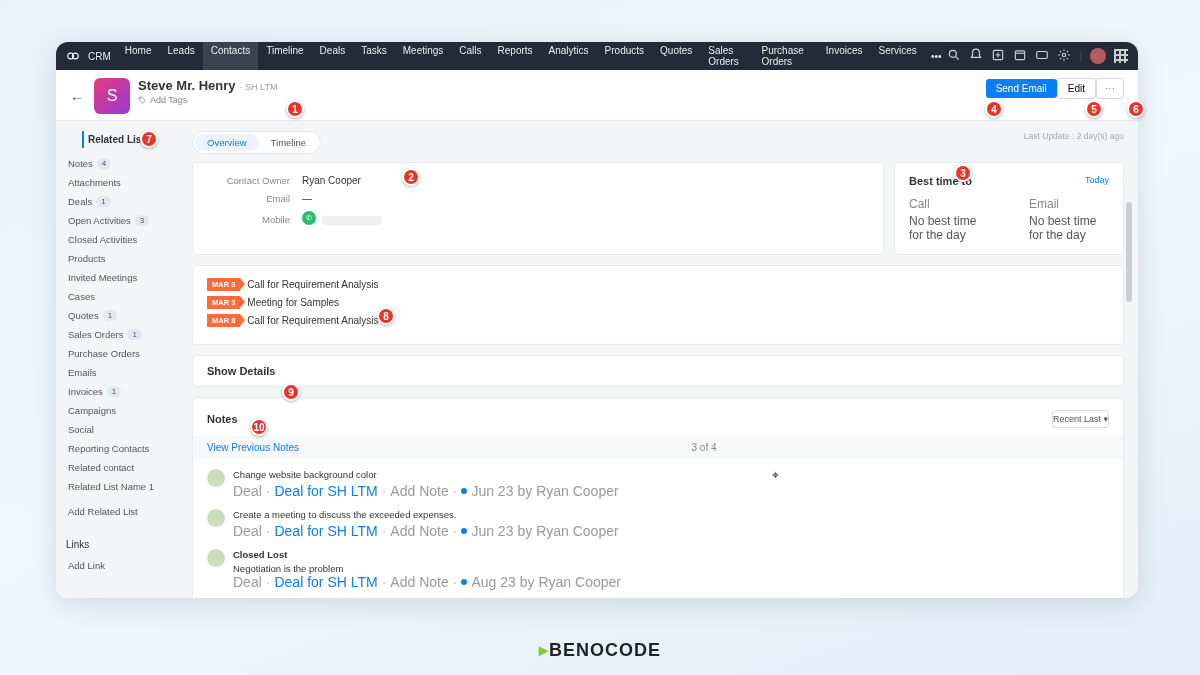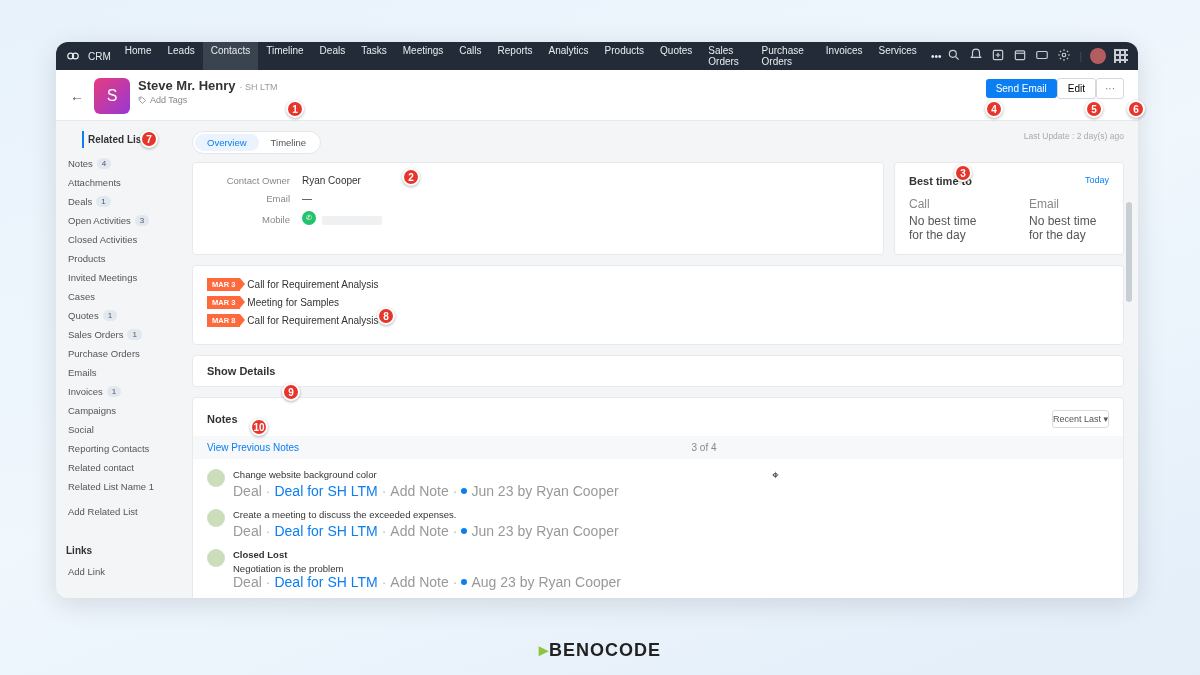--- a/index.html
+++ b/index.html
@@ -175,21 +175,21 @@
           <li>Invoices<span class="badge">1</span></li>
           <li>Campaigns</li>
           <li>Social</li>
           <li>Reporting Contacts</li>
           <li>Related contact</li>
           <li>Related List Name 1</li>
         </ul>
       <ul class="sidebar-list">
         <li class="add-link">Add Related List</li>
       </ul>
-      <div style="font-size:10px;font-weight:700;margin-top:24px">Links</div>
+      <div style="font-size:10px;font-weight:400;margin-top:18px">Links</div>
       <ul class="sidebar-list">
         <li class="add-link">Add Link</li>
       </ul>
     </div>
 
     <div class="main">
       <div class="tabs-row">
         <div class="tab-pill-group">
           <div class="tab-pill active">Overview</div>
           <div class="tab-pill">Timeline</div>

